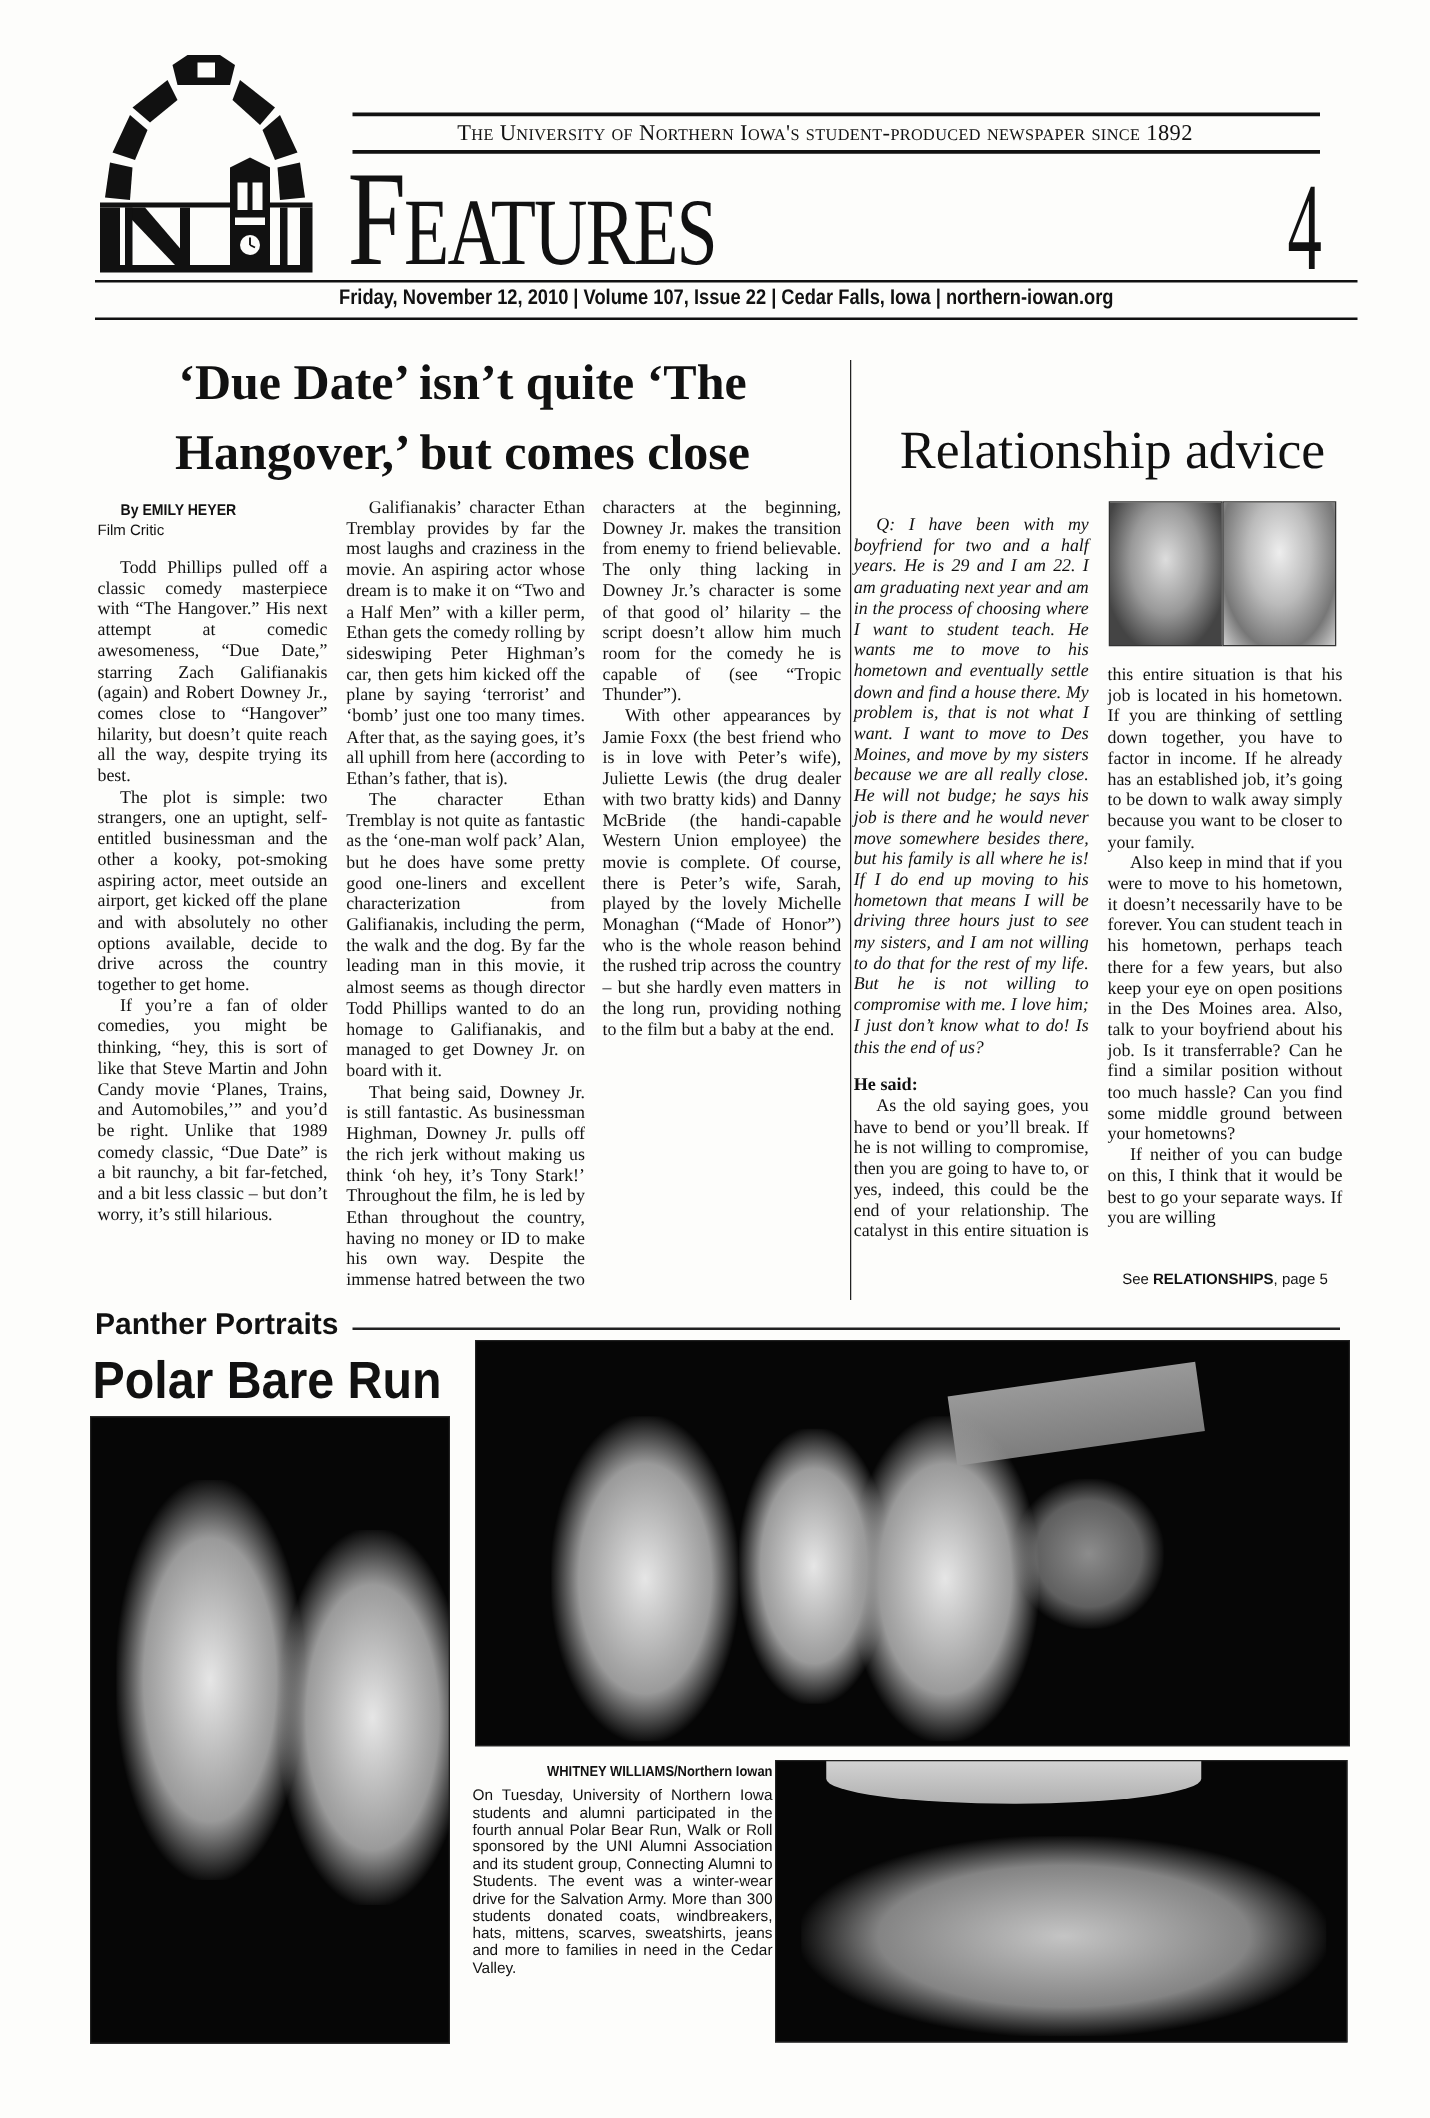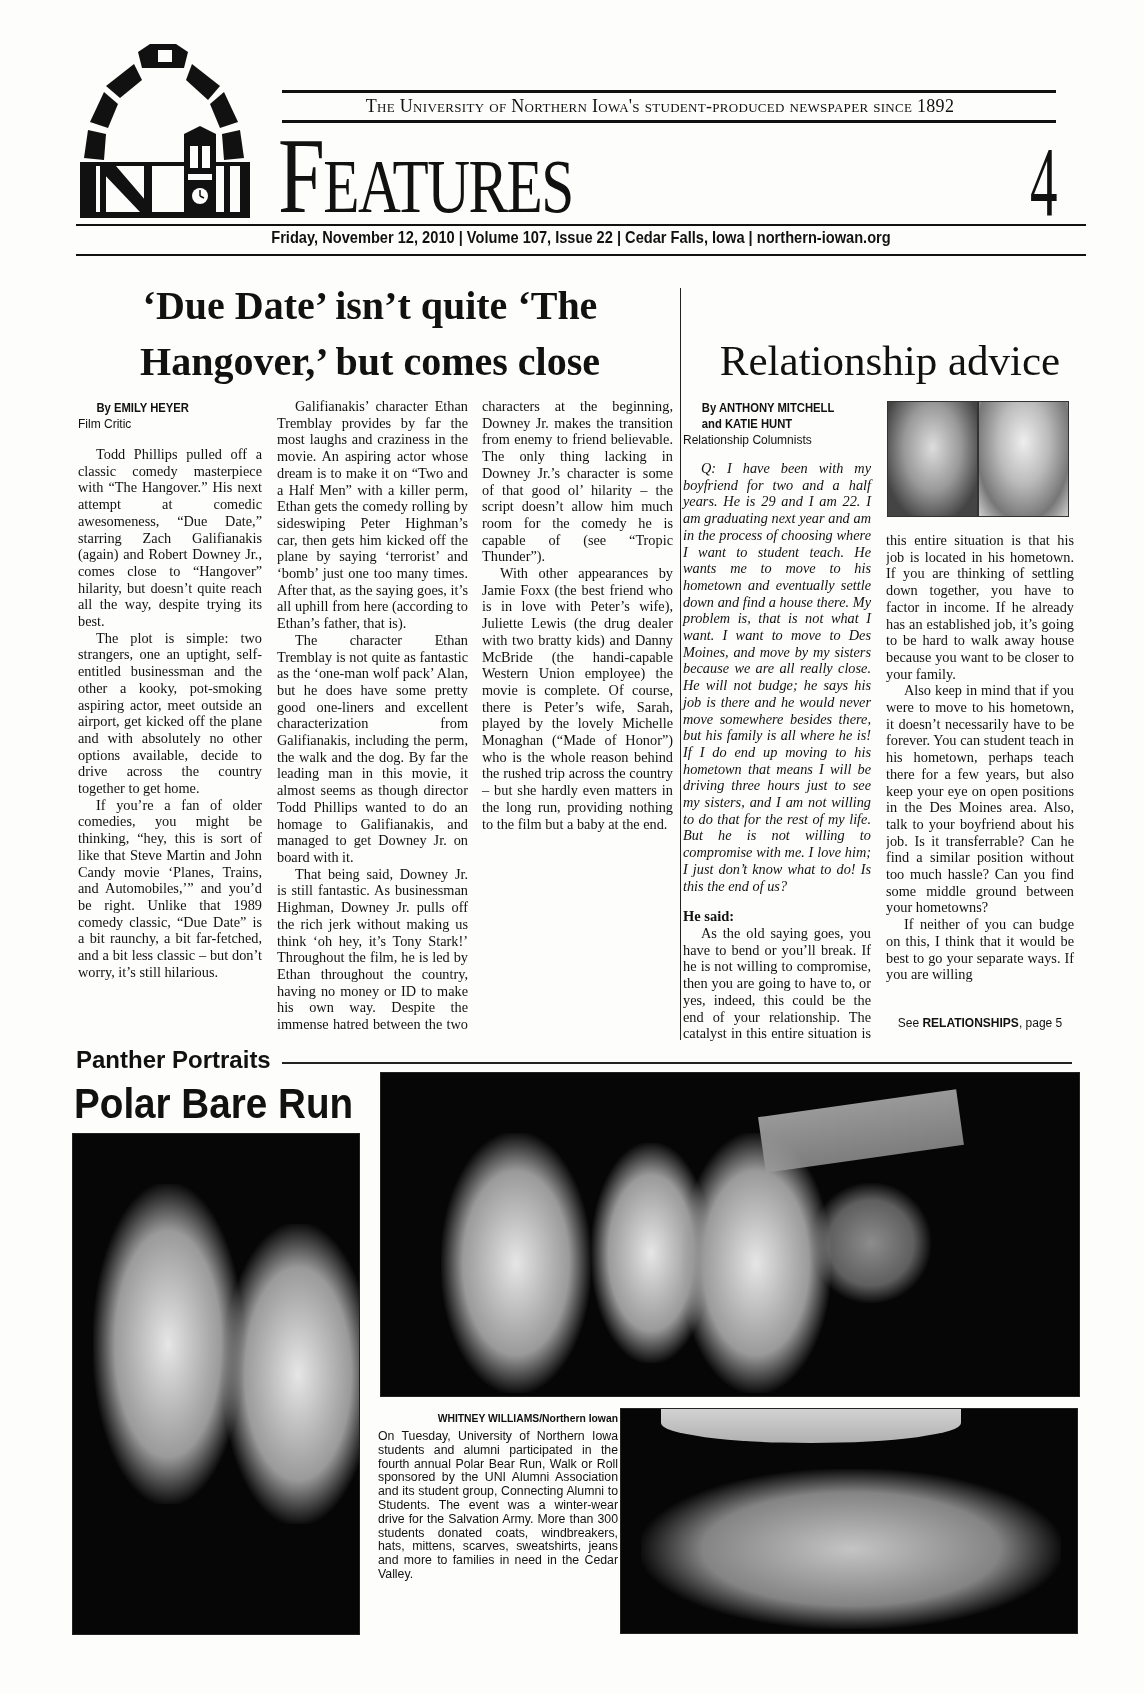--- a/index.html
+++ b/index.html
@@ -126,33 +126,28 @@
 
 <h2 class="headline-right">
   <br>
   <span>Relationship advice</span>
 </h2>
 
 <div class="photo-mug" style="left:887px;"></div>
 <div class="photo-mug m2" style="left:978px;"></div>
 
 <div class="col" style="left:683px;top:400px;width:188px;">
-  <div class="byline">
-    <span class="name">By ANTHONY MITCHELL</span>
-    <span class="name">and KATIE HUNT</span>
-    <span class="role">Relationship Columnists</span>
-  </div>
   <div style="height:12px"></div>
   <p class="q">Q: I have been with my boyfriend for two and a half years. He is 29 and I am 22. I am graduating next year and am in the process of choosing where I want to student teach. He wants me to move to his hometown and eventually settle down and find a house there. My problem is, that is not what I want. I want to move to Des Moines, and move by my sisters because we are all really close. He will not budge; he says his job is there and he would never move somewhere besides there, but his family is all where he is! If I do end up moving to his hometown that means I will be driving three hours just to see my sisters, and I am not willing to do that for the rest of my life. But he is not willing to compromise with me. I love him; I just don’t know what to do! Is this the end of us?</p>
   <p class="subhead">He said:</p>
   <p style="height:116px;overflow:hidden;">As the old saying goes, you have to bend or you’ll break. If he is not willing to compromise, then you are going to have to, or yes, indeed, this could be the end of your relationship. The catalyst in this entire situation is that his job is located in his hometown. If you are thinking of settling down together, you have to factor in income. If he already has an established job, it’s going to be hard to walk away simply because you want to be closer to your family.</p>
 </div>
 
 <div class="col" style="left:886px;top:532px;width:188px;height:480px;overflow:hidden;">
-  <p class="noindent">this entire situation is that his job is located in his hometown. If you are thinking of settling down together, you have to factor in income. If he already has an established job, it’s going to be hard to walk away house because you want to be closer to your family.</p>
+  <p class="noindent">this entire situation is that his job is located in his hometown. If you are thinking of settling down together, you have to factor in income. If he already has an established job, it’s going to be down to walk away simply because you want to be closer to your family.</p>
   <p>Also keep in mind that if you were to move to his hometown, it doesn’t necessarily have to be forever. You can student teach in his hometown, perhaps teach there for a few years, but also keep your eye on open positions in the Des Moines area. Also, talk to your boyfriend about his job. Is it transferrable? Can he find a similar position without too much hassle? Can you find some middle ground between your hometowns?</p>
   <p>If neither of you can budge on this, I think that it would be best to go your separate ways. If you are willing</p>
 </div>
 <div class="see-ref" style="position:absolute;left:886px;top:1016px;width:188px;">
   <span>See </span><b>RELATIONSHIPS</b><span>, page 5</span>
 </div>
 
 <div class="kicker">Panther Portraits</div>
 <div class="kicker-rule"></div>
 <div class="feature-title">Polar Bare Run</div>

